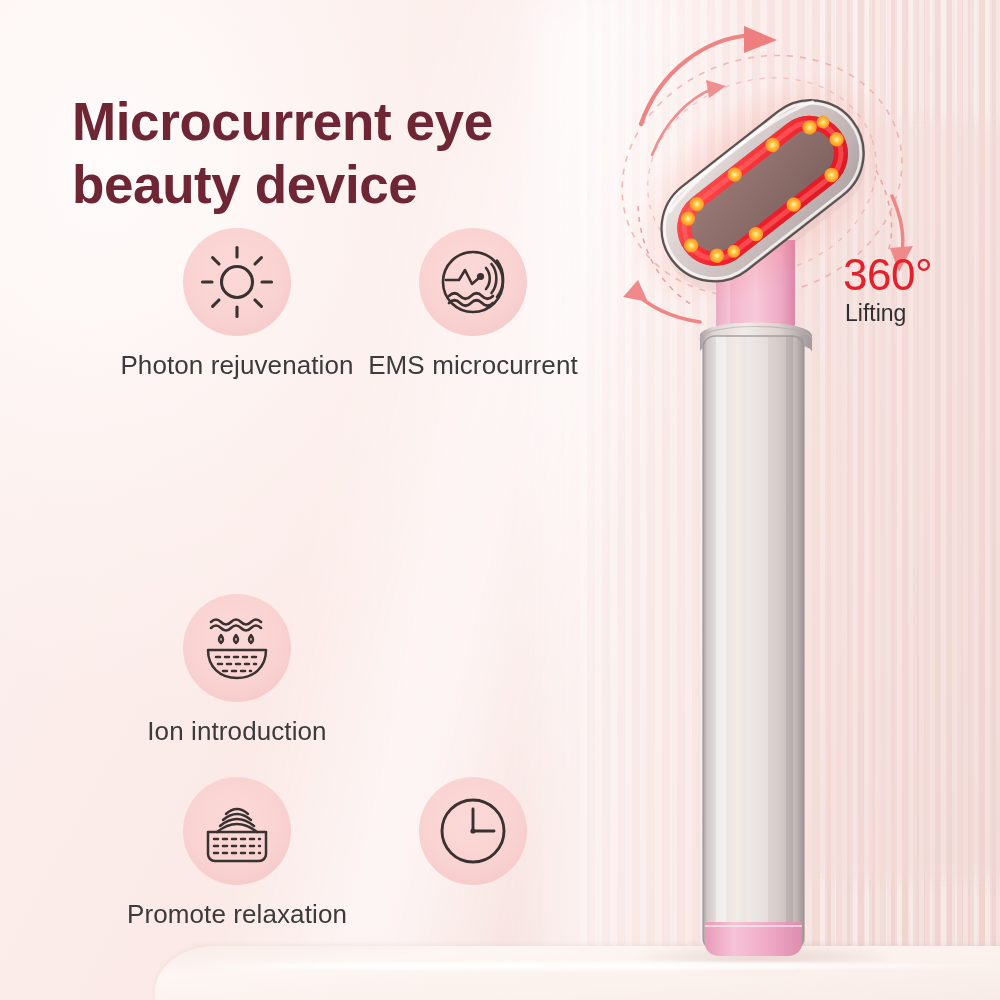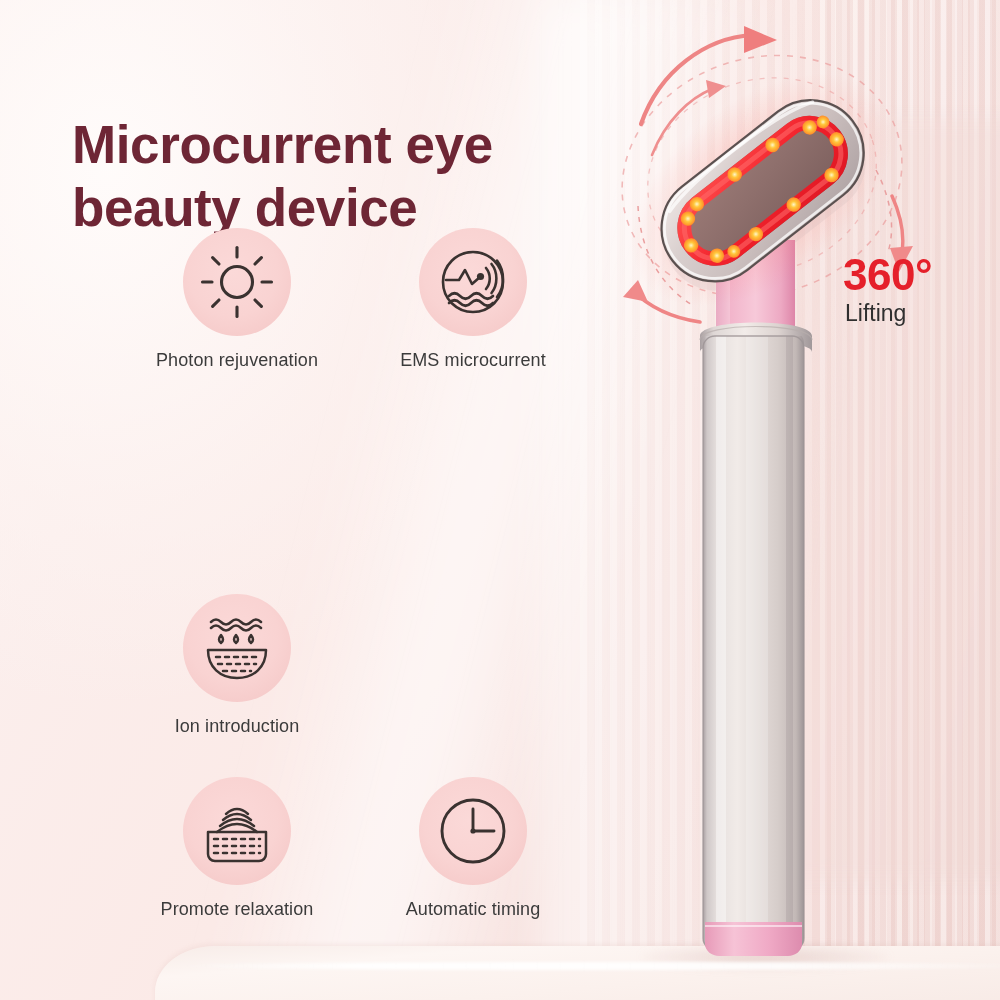--- a/index.html
+++ b/index.html
@@ -135,21 +135,21 @@
         rgba(196,150,145,0.10) 55%,
         rgba(196,150,145,0) 80%);
     filter: blur(4px);
     pointer-events: none;
   }
 
   
   .headline {
     position: absolute;
     left: 72px;
-    top: 77px;
+    top: 54px;
     width: 560px;
     color: #6e2635;
     font-size: 53px;
     line-height: 63px;
     font-weight: 700;
     letter-spacing: -0.4px;
     white-space: pre-line;
   }
 
   
@@ -185,35 +185,35 @@
         rgba(248,214,212,0.55) 100%);
   }
   .feat-badge svg {
     position: absolute;
     left: 50%;
     top: 50%;
     transform: translate(-50%, -50%);
   }
   .feat-label {
     margin-top: 14px;
-    font-size: 18px;
+    font-size: 26px;
     color: #3b3b3b;
     letter-spacing: 0.1px;
     white-space: nowrap;
   }
 
   
   .device { position: absolute; left: 0; top: 0; width: 1000px; height: 1000px; pointer-events: none; }
 
   .rot-label-num {
     position: absolute;
     left: 843px;
     top: 252px;
     font-size: 44px;
-    font-weight: 700;
+    font-weight: 400;
     color: #e5202a;
     letter-spacing: -0.5px;
     line-height: 46px;
   }
   .rot-label-sub {
     position: absolute;
     left: 845px;
     top: 300px;
     font-size: 23px;
     color: #2f2f2f;
@@ -322,21 +322,20 @@
       </div>
 
       <div class="feat col1">
         <div class="feat-badge">
           <svg width="76" height="76" viewBox="0 0 76 76" fill="none" stroke="#3a3230" stroke-width="2.9" stroke-linecap="round" stroke-linejoin="round">
             <circle cx="38" cy="38" r="31"></circle>
             <path d="M38 16 L38 38 L59 38"></path>
             <circle cx="38" cy="38" r="2.6" fill="#3a3230" stroke="none"></circle>
           </svg>
         </div>
-        <div class="feat-label">Automatic timing</div>
       </div>
     </div>
 
   </div>
 
   <svg class="device" viewBox="0 0 1000 1000">
     <defs>
       <linearGradient id="handleGrad" x1="0" y1="0" x2="1" y2="0">
         <stop offset="0%" stop-color="#a9a0a2"></stop>
         <stop offset="4%" stop-color="#cfc8c8"></stop>

